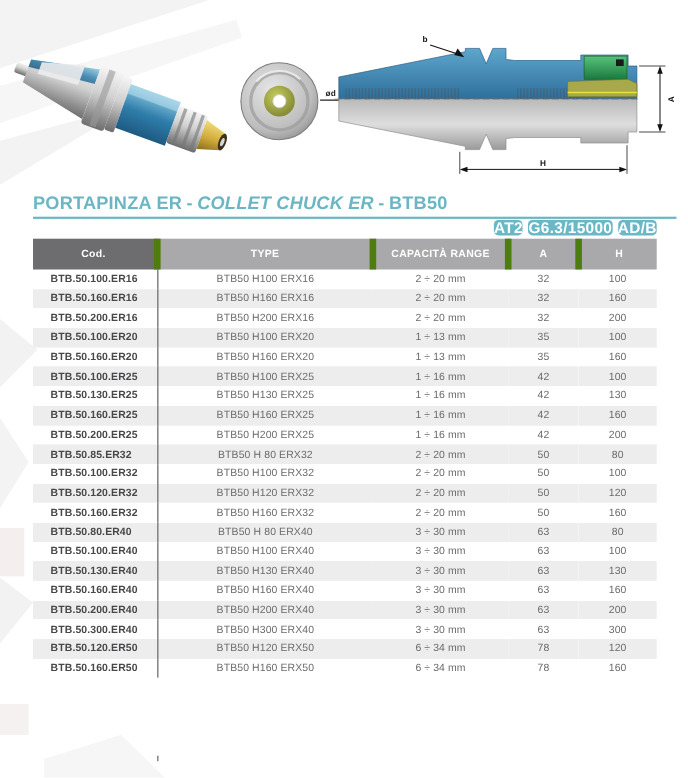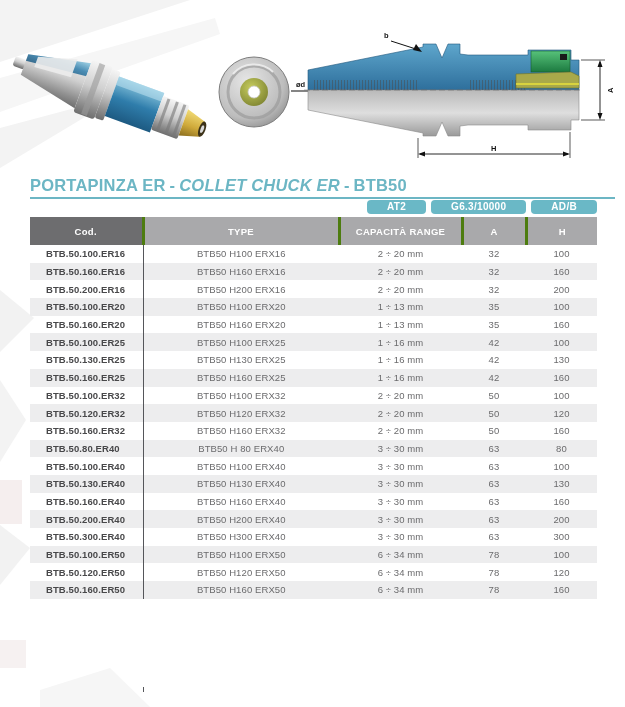--- a/index.html
+++ b/index.html
@@ -21,36 +21,36 @@
   #title-row { position:absolute; left:30px; top:176px; width:585px;
                font-size:16.5px; font-weight:bold; color:#6cb6c4;
                letter-spacing:0.2px; white-space:nowrap; }
   #title-row .t-italic { font-style:italic;margin-top:22px; }
   #title-row .t-sep { font-weight:bold; padding:0 4px; }
   #title-underline { position:absolute; left:30px; top:197px; width:585px;
                      height:2px; background:#6cb6c4; }
 
   
   #badges { position:absolute; top:200px; right:28px; display:flex; gap:5px; }
-  .badge { background:#6ab8c6; color:#ffffff; font-size:10px; font-weight:bold;
-           height:14px; line-height:14px; padding:0 20px; border-radius:4px;
+  .badge { background:#6ab8c6; color:#ffffff; font-size:14px; font-weight:bold;
+           height:14px; line-height:14px; padding:0 0; border-radius:4px;
            letter-spacing:0.3px; }
 
   
   #spec-table { position:absolute; left:30px; top:217px; width:567px;
                 border-collapse:collapse; table-layout:fixed; }
   #spec-table col.c1 { width:113px; }
   #spec-table col.c2 { width:196px; }
   #spec-table col.c3 { width:123px; }
   #spec-table col.c4 { width:64px;  }
   #spec-table col.c5 { width:71px;  }
   #spec-table th {
     height:28px; font-size:9.5px; font-weight:bold; color:#ffffff;
     background:#a9a9ab; text-align:center; letter-spacing:0.3px;
-    border-left:3px solid #4d7c0f;
+    border-left:6px solid #4d7c0f;
   }
   #spec-table th:first-child { background:#6d6d6f; border-left:none;margin-left:22px; }
   #spec-table td {
     height:17.7px; font-size:9.5px; color:#6b6b6d; text-align:center;
     letter-spacing:0.1px; overflow:hidden; white-space:nowrap;
   }
   #spec-table td:first-child {
     font-weight:bold; color:#48484a; text-align:left; padding-left:16px;
     border-right:1px solid #55565a;
   }
@@ -192,21 +192,21 @@
     <text x="193" y="137" font-size="7.5" font-weight="bold" fill="#111">H</text>
   </svg>
 
   <div id="title-row">
     <span>PORTAPINZA ER</span><span class="t-sep">-</span><span class="t-italic">COLLET CHUCK ER</span><span class="t-sep">-</span><span>BTB50</span>
   </div>
   <div id="title-underline"></div>
 
   <div id="badges">
     <span class="badge">AT2</span>
-    <span class="badge">G6.3/10000</span>
+    <span class="badge">G6.3/15000</span>
     <span class="badge">AD/B</span>
   </div>
 
   <table id="spec-table">
     <colgroup>
       <col class="c1">
         <col class="c2">
         <col class="c3">
         <col class="c4">
         <col class="c5">
@@ -271,20 +271,34 @@
           <td>130</td>
         </tr>
         <tr>
           <td>BTB.50.160.ER25</td>
           <td>BTB50 H160 ERX25</td>
           <td>1 ÷ 16 mm</td>
           <td>42</td>
           <td>160</td>
         </tr>
         <tr>
+          <td>BTB.50.200.ER25</td>
+          <td>BTB50 H200 ERX25</td>
+          <td>1 ÷ 16 mm</td>
+          <td>42</td>
+          <td>200</td>
+        </tr>
+        <tr>
+          <td>BTB.50.85.ER32</td>
+          <td>BTB50 H 80 ERX32</td>
+          <td>2 ÷ 20 mm</td>
+          <td>50</td>
+          <td>80</td>
+        </tr>
+        <tr>
           <td>BTB.50.100.ER32</td>
           <td>BTB50 H100 ERX32</td>
           <td>2 ÷ 20 mm</td>
           <td>50</td>
           <td>100</td>
         </tr>
         <tr>
           <td>BTB.50.120.ER32</td>
           <td>BTB50 H120 ERX32</td>
           <td>2 ÷ 20 mm</td>
@@ -332,27 +346,20 @@
           <td>3 ÷ 30 mm</td>
           <td>63</td>
           <td>200</td>
         </tr>
         <tr>
           <td>BTB.50.300.ER40</td>
           <td>BTB50 H300 ERX40</td>
           <td>3 ÷ 30 mm</td>
           <td>63</td>
           <td>300</td>
-        </tr>
-        <tr>
-          <td>BTB.50.100.ER50</td>
-          <td>BTB50 H100 ERX50</td>
-          <td>6 ÷ 34 mm</td>
-          <td>78</td>
-          <td>100</td>
         </tr>
         <tr>
           <td>BTB.50.120.ER50</td>
           <td>BTB50 H120 ERX50</td>
           <td>6 ÷ 34 mm</td>
           <td>78</td>
           <td>120</td>
         </tr>
         <tr>
           <td>BTB.50.160.ER50</td>

